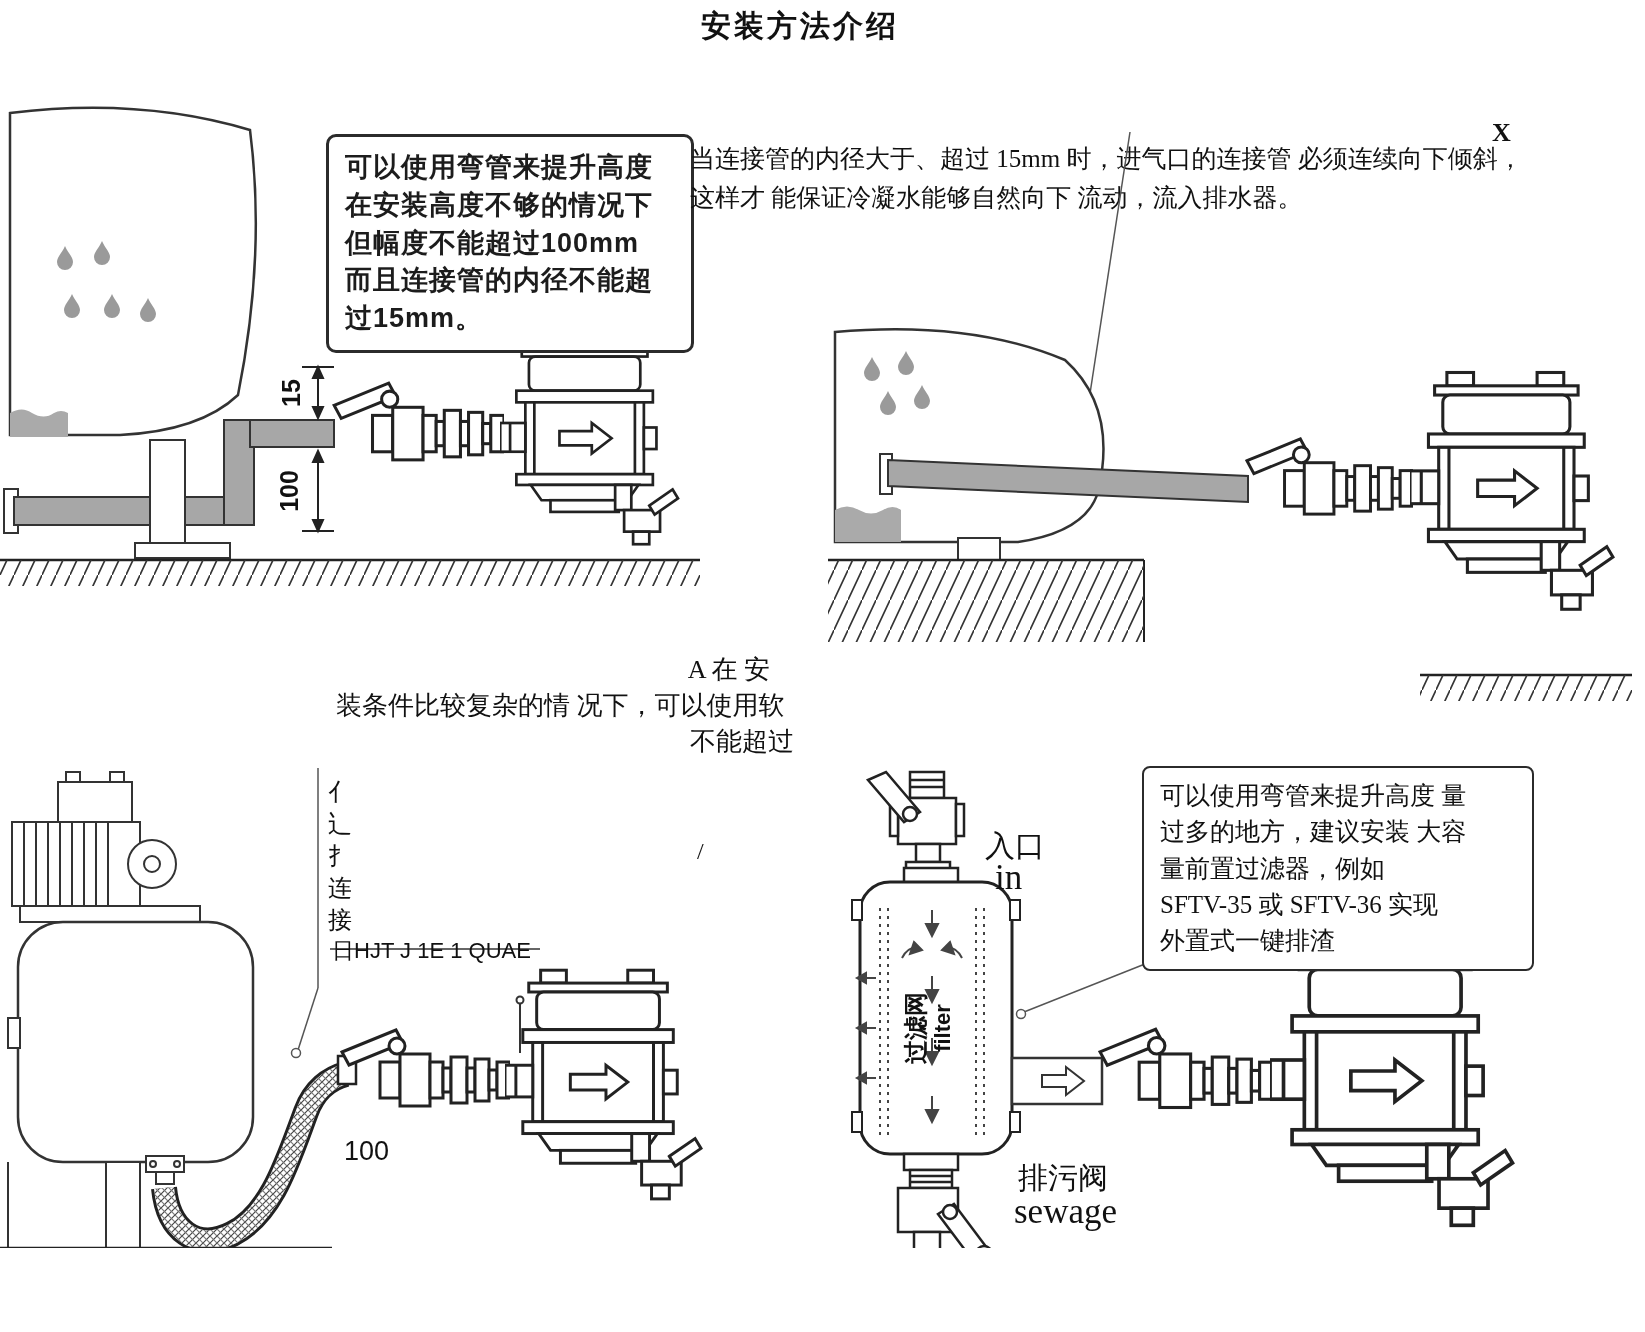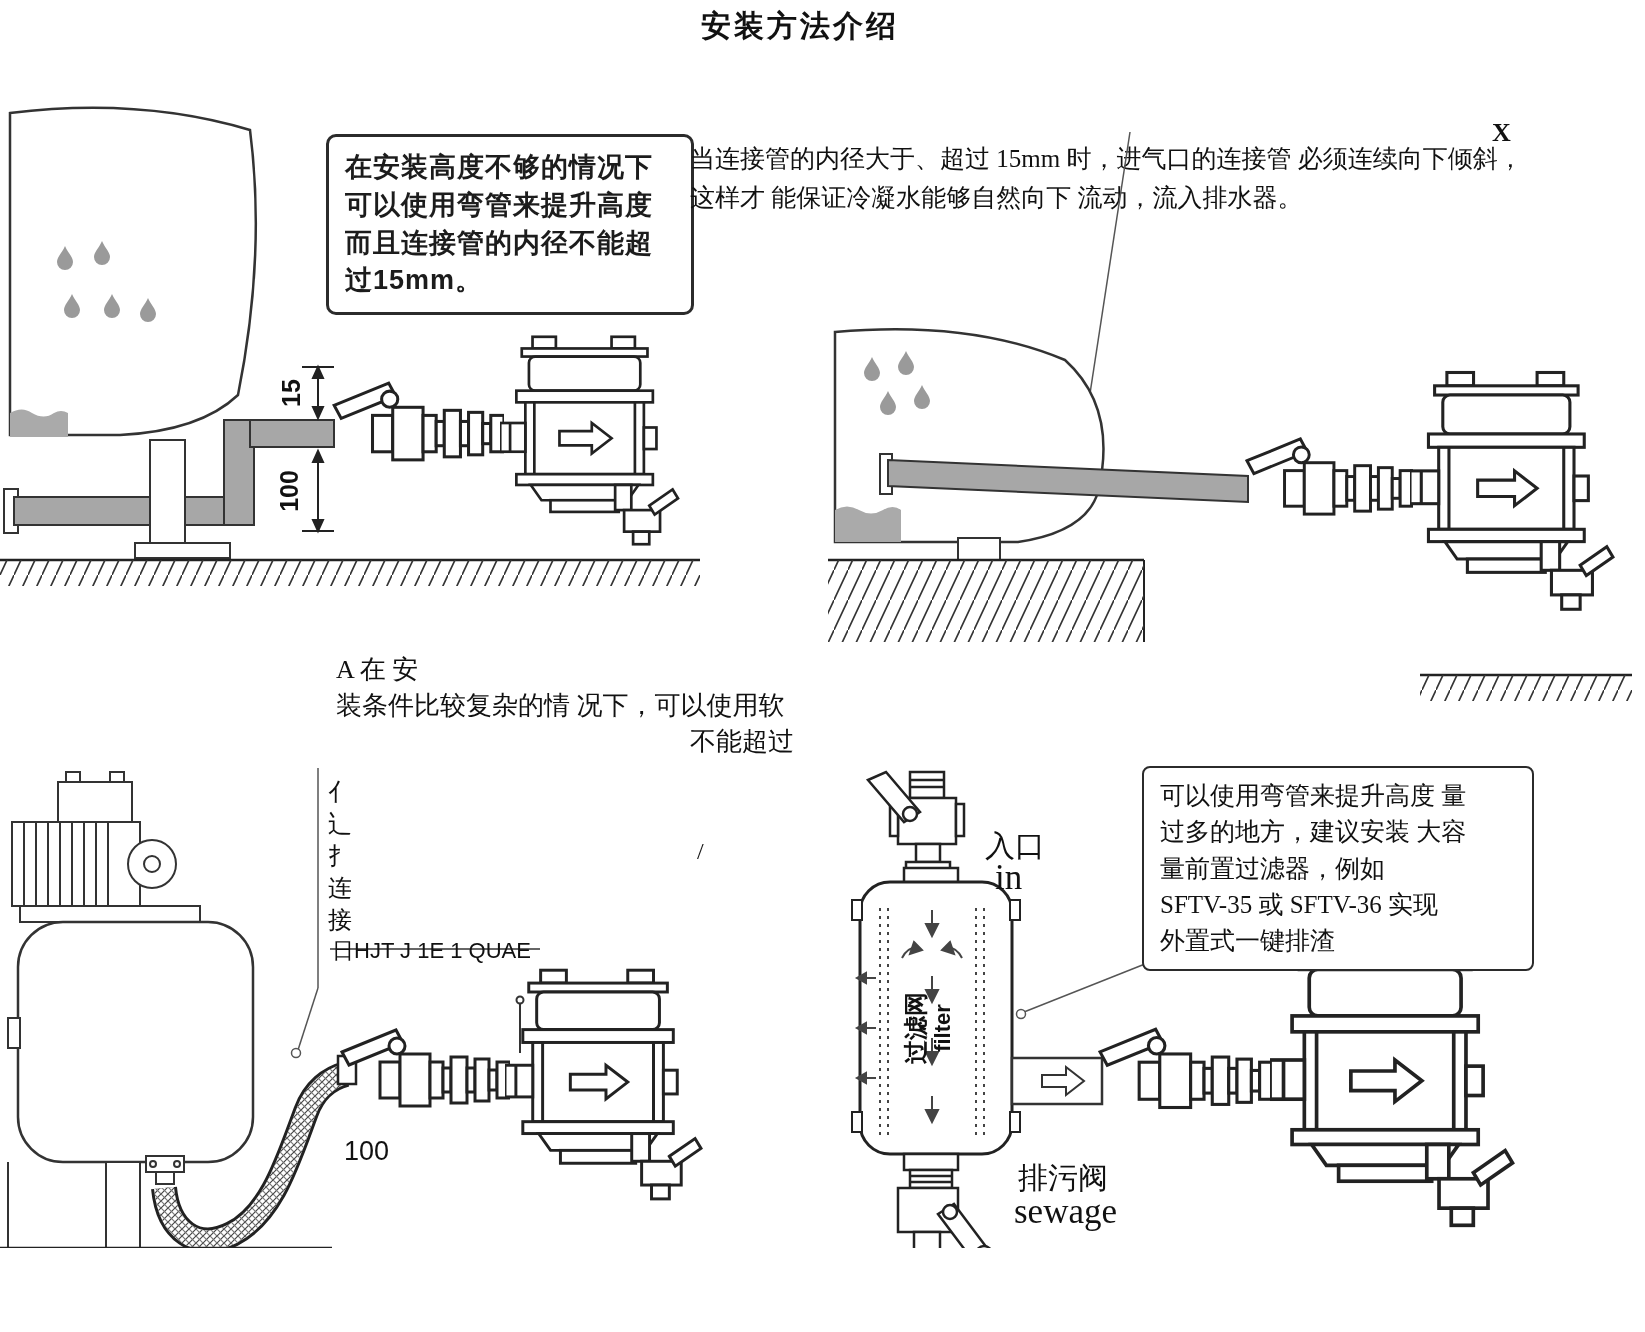--- a/index.html
+++ b/index.html
@@ -9,21 +9,21 @@
   .fig svg{display:block;}
   .page-title{left:0;top:6px;width:1600px;text-align:center;font-size:30px;font-weight:600;letter-spacing:3px;}
   .para{left:690px;top:140px;width:870px;font-size:25px;line-height:1.55;}
   .mark{font-size:26px;font-weight:600;}
   .callout{background:#fff;border:3px solid #2b2b2b;border-radius:10px;
            font-family:"Liberation Sans","DejaVu Sans",sans-serif;font-weight:bold;}
   .callout-tl{left:326px;top:134px;width:330px;padding:12px 16px;font-size:27px;line-height:1.4;letter-spacing:1px;color:#1c1c1c;}
   .callout-br{left:1142px;top:766px;width:356px;padding:10px 16px;border-width:2px;border-radius:8px;
               font-family:"Liberation Serif","DejaVu Serif",serif;font-weight:normal;font-size:25px;line-height:1.45;}
   .note-mid{left:336px;top:652px;width:470px;font-size:26px;line-height:1.38;}
-  .note-mid .r1{padding-right:36px;}
+  .note-mid .r1{text-align:right;padding-right:36px;}
   .note-mid .r4{text-align:right;padding-right:12px;}
   .lbl{font-size:30px;margin-top:6px;}
   .lbl-en{font-size:35px;}
   svg text{font-family:"Liberation Sans","DejaVu Sans",sans-serif;fill:#111;}
 </style>
 </head>
 <body>
 
 <div class="page">
 
@@ -120,22 +120,23 @@
         <rect x="135" y="448" width="95" height="15"></rect>
       </g>
       <g>
         <line x1="0" y1="465" x2="700" y2="465" stroke="#222" stroke-width="2.5"></line>
         <rect x="0" y="465" width="700" height="26" fill="url(#ground)"></rect>
       </g>
     </svg>
   </div>
 
   <div class="abs callout callout-tl">
+    <div>可以使用弯管来提升高度</div>
     <div>在安装高度不够的情况下</div>
-    <div>可以使用弯管来提升高度</div>
+    <div>但幅度不能超过100mm</div>
     <div>而且连接管的内径不能超</div>
     <div>过15mm。</div>
   </div>
 
   <div class="abs para">
     <div>当连接管的内径大于、超过 15mm 时，进气口的连接管 必须连续向下倾斜，</div>
     <div>这样才 能保证冷凝水能够自然向下 流动，流入排水器。</div>
   </div>
   <div class="abs mark" style="left:1492px;top:118px">X</div>
 

